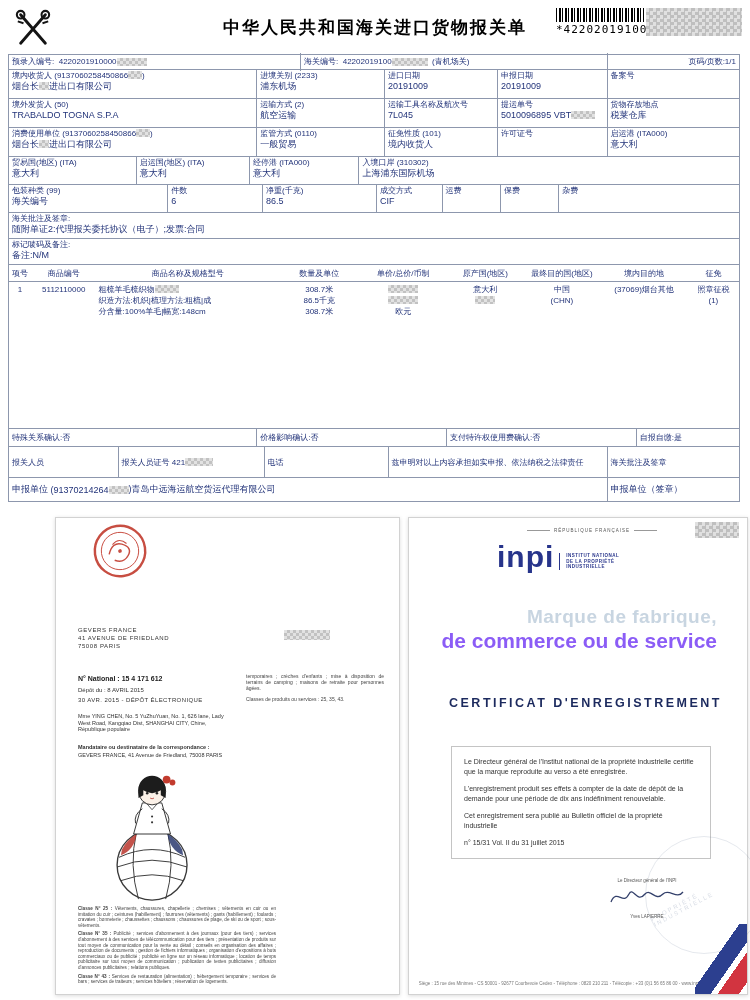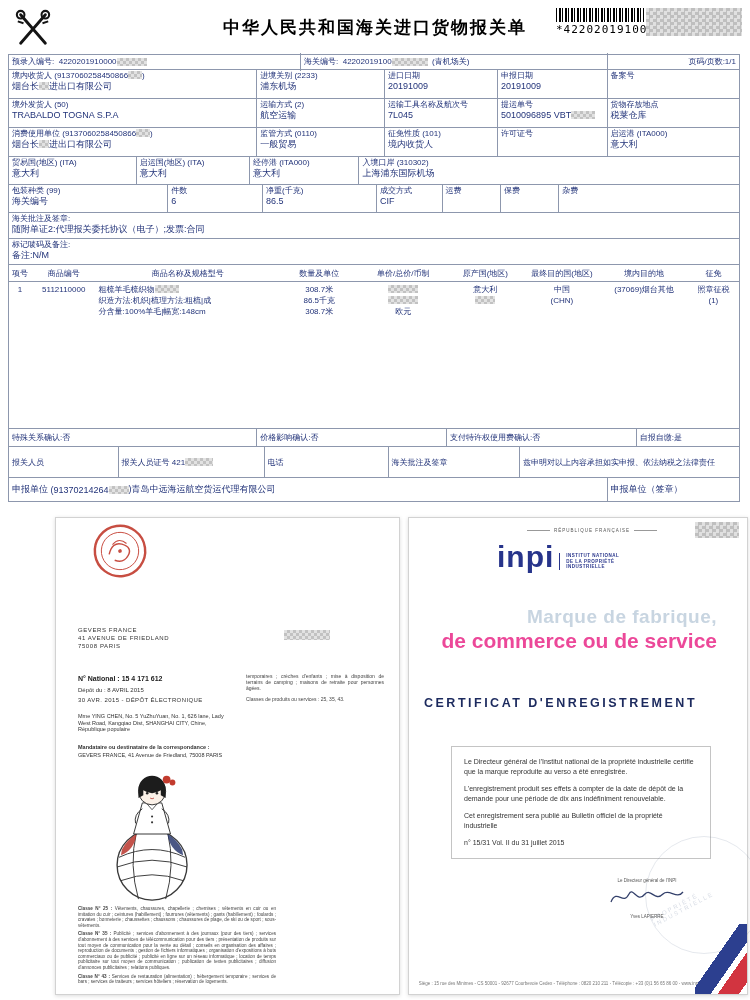--- a/index.html
+++ b/index.html
@@ -78,22 +78,22 @@
   
   .rf{left:118px;top:10px;width:130px;display:flex;align-items:center;gap:4px;}
   .rf::before,.rf::after{content:"";height:1px;background:#999;flex:1;}
   .rf span{font-size:4.5px;letter-spacing:1px;color:#555;white-space:nowrap;}
   .inpi-logo{left:88px;top:26px;display:flex;align-items:flex-end;gap:5px;}
   .inpi-word{font-size:30px;line-height:26px;font-weight:bold;color:#27348b;letter-spacing:1px;}
   .inpi-sub{border-left:1px solid #27348b;padding-left:6px;font-size:4.5px;line-height:5.6px;
             color:#27348b;letter-spacing:.5px;font-weight:bold;}
   .mrq{right:30px;top:88px;text-align:right;}
   .mrq1{font-size:19px;font-weight:bold;color:#c8d5e1;letter-spacing:.5px;line-height:22px;}
-  .mrq2{font-size:21px;font-weight:bold;color:#ec4899;line-height:25px;}
-  .cert{left:0;right:0;top:178px;font-size:12.5px;font-weight:bold;
+  .mrq2{font-size:21px;font-weight:bold;color:#8b5cf6;line-height:25px;}
+  .cert{left:0;right:0;top:178px;text-align:center;font-size:12.5px;font-weight:bold;
         letter-spacing:2.5px;color:#1c2a5e;margin-left:15px;}
   .paras{left:42px;right:36px;top:228px;border:1px solid #c4c4c4;padding:10px 12px;
          font-size:7px;line-height:9.5px;color:#333;}
   .paras p{margin:0 0 8px 0;}
   .paras p:last-child{margin:0;}
   .wm{right:-16px;top:318px;width:116px;height:116px;border:1px solid rgba(70,90,130,.14);
       border-radius:50%;display:flex;align-items:center;justify-content:center;}
   .wm span{font-size:6px;color:rgba(70,90,130,.22);transform:rotate(-28deg);letter-spacing:2px;}
   .sig{right:52px;top:360px;width:96px;text-align:center;}
   .sig-label{font-size:4.5px;color:#555;line-height:5.5px;}
@@ -328,22 +328,22 @@
       <div class="fc" style="flex:1">自报自缴:是</div>
     </div>
 
     <div class="frow drow">
       <div class="fc" style="width:15%">报关人员</div>
       <div class="fc" style="width:20%">
         <span>报关人员证号</span>&nbsp;
         <span>421</span><span class="mz w28"></span>
       </div>
       <div class="fc" style="width:17%">电话</div>
+      <div class="fc" style="width:30%">兹申明对以上内容承担如实申报、依法纳税之法律责任</div>
       <div class="fc" style="flex:1">海关批注及签章</div>
-      <div class="fc" style="width:30%">兹申明对以上内容承担如实申报、依法纳税之法律责任</div>
     </div>
 
     <div class="frow urow">
       <div class="fc" style="width:82%">
         <span>申报单位</span>&nbsp;
         <span>(91370214264</span><span class="mz w20"></span><span>)青岛中远海运航空货运代理有限公司</span>
       </div>
       <div class="fc" style="flex:1">申报单位（签章）</div>
     </div>
   </div>

